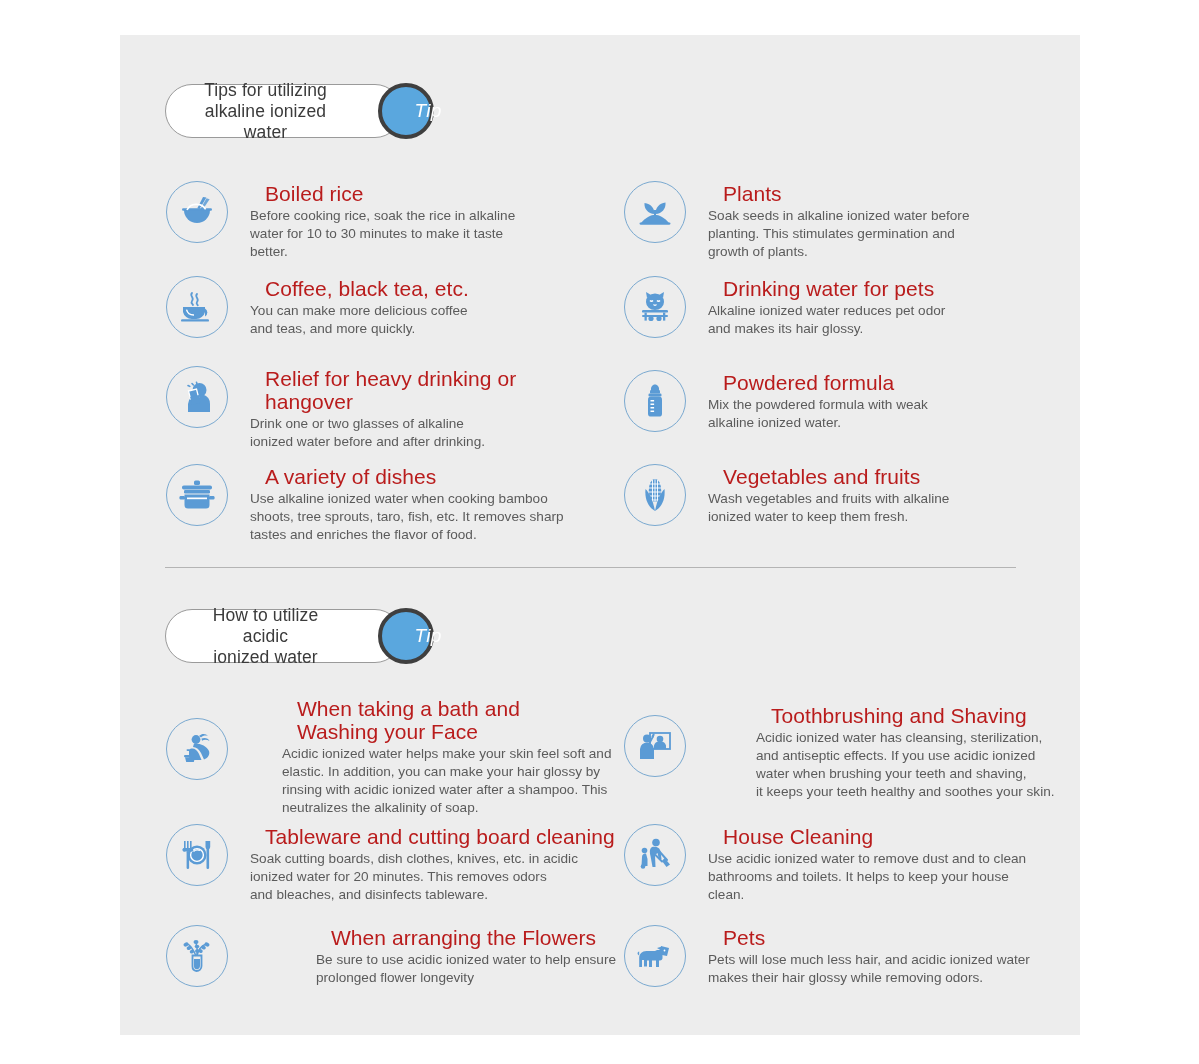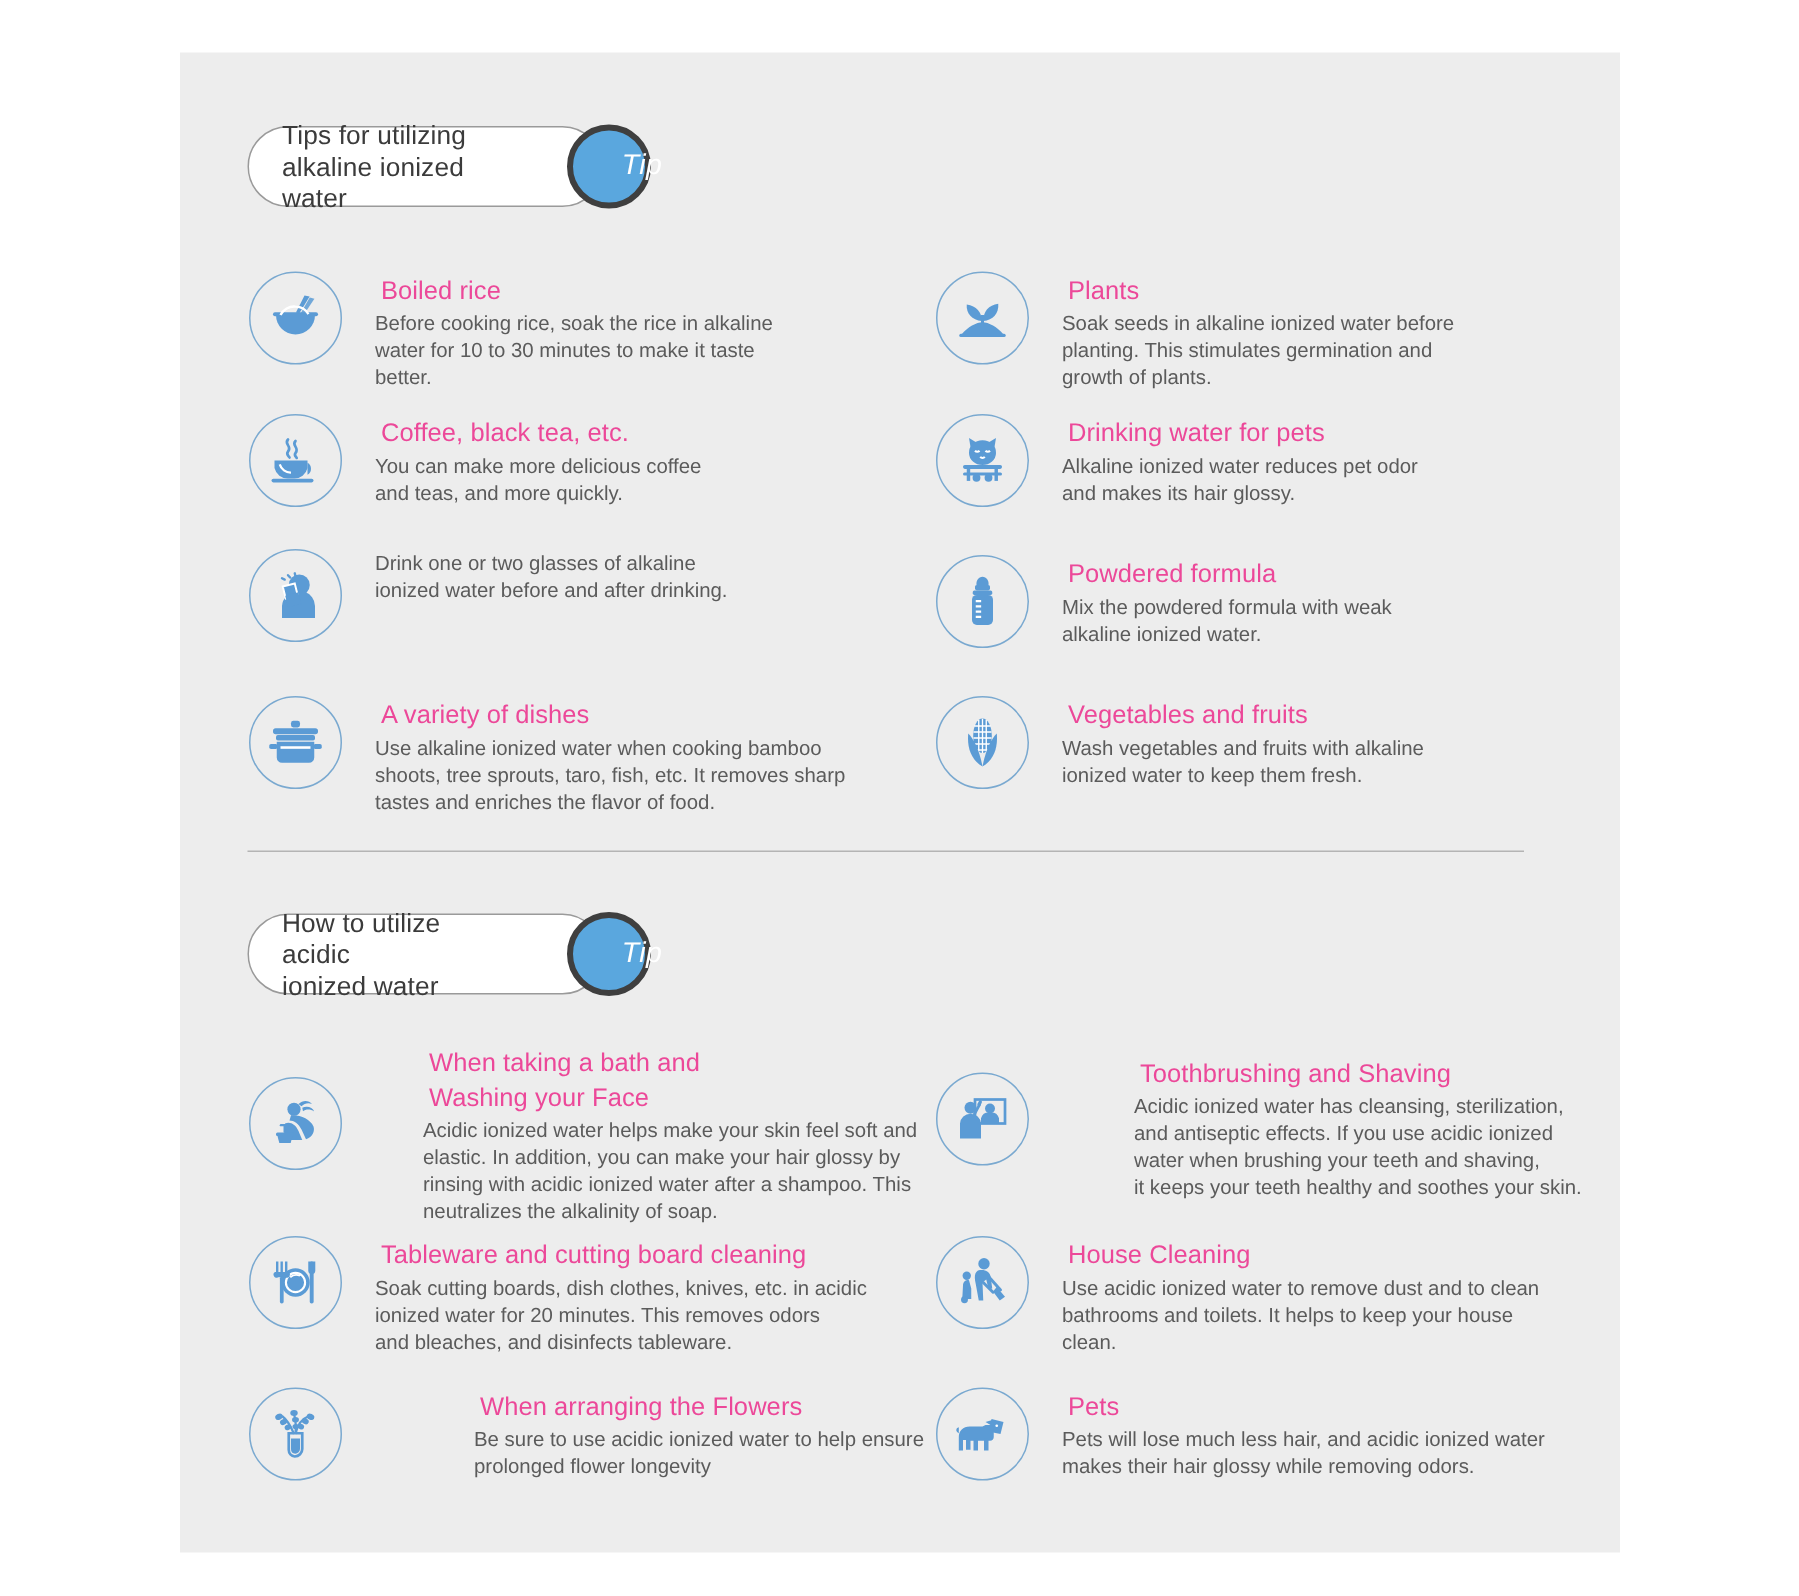--- a/index.html
+++ b/index.html
@@ -40,20 +40,21 @@
     position: absolute;
     left: 0;
     top: 0;
     height: 54px;
     background: #ffffff;
     border: 1px solid #9a9a9a;
     border-radius: 28px;
     box-sizing: border-box;
     display: flex;
     align-items: center;
+    text-align: center;
   }
   .pill-text {
     display: block;
     padding-left: 22px;
     padding-right: 58px;
     font-size: 17.5px;
     line-height: 21px;
     color: #3b3b3b;
     letter-spacing: 0.1px;
     white-space: pre-line;
@@ -125,26 +126,26 @@
     align-items: center;
     justify-content: center;
     background: transparent;
   }
   .icon-wrap svg { display: block; }
   .texts {
     margin-left: 22px;
     padding-top: 1px;
   }
   .item-title {
-    font-size: 17px;
+    font-size: 21px;
     line-height: 23px;
-    color: #ec4899;
+    color: #b91c1c;
     font-weight: 400;
     letter-spacing: 0.05px;
-    margin: 0 0 2px 4px;
+    margin: 0 0 2px 15px;
     white-space: pre-line;
   }
   .item-desc {
     font-size: 13.6px;
     line-height: 18px;
     color: #5b5b5b;
     margin: 0;
     white-space: pre-line;
   }
 </style>
@@ -215,20 +216,22 @@
           <path d="M11 35 V27 A10 10 0 0 1 21 17.5 H26 A10 10 0 0 1 33 27 V35 Z"></path>
           <path d="M11.5 14 L19.5 12 L21.5 20 L13.5 22 Z" fill="#5b9bd5" stroke="#ffffff" stroke-width="1.3"></path>
           <rect x="14" y="19" width="9" height="8" transform="rotate(-14 18 23)" fill="#5b9bd5"></rect>
           <path d="M15 6.5 L16.4 8" stroke="#5b9bd5" stroke-width="1.6" stroke-linecap="round"></path>
           <path d="M19.5 5.2 L20 7.2" stroke="#5b9bd5" stroke-width="1.6" stroke-linecap="round"></path>
           <path d="M11 8.5 L12.8 9.4" stroke="#5b9bd5" stroke-width="1.6" stroke-linecap="round"></path>
         </g>
       </svg>
     </span>
     <span class="texts">
+      <p class="item-title">Relief for heavy drinking or
+hangover</p>
       <p class="item-desc">Drink one or two glasses of alkaline
 ionized water before and after drinking.</p>
     </span>
   </div>
 
   <div class="item" style="left:624px; top:181px; width:440px;">
     <span class="icon-wrap">
       <svg width="40" height="40" viewBox="0 0 40 40">
         <g fill="#5b9bd5">
           <path d="M19.5 22 C19.5 16 16 12 9.5 11 C9 17 13 21.5 19.5 22 Z"></path>

